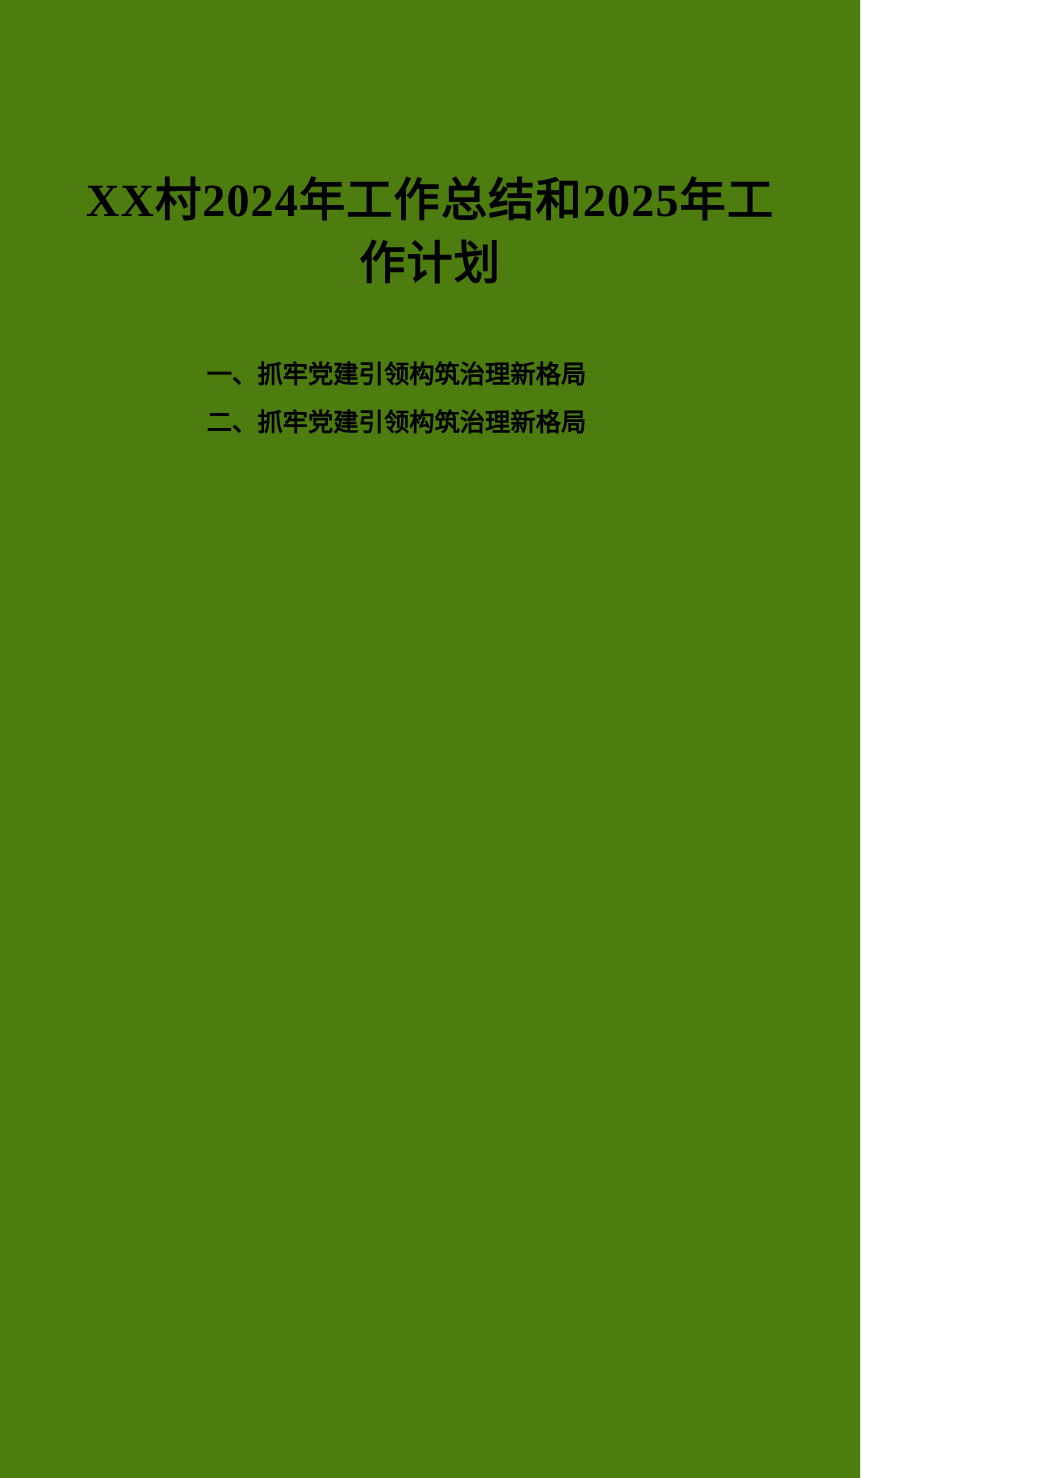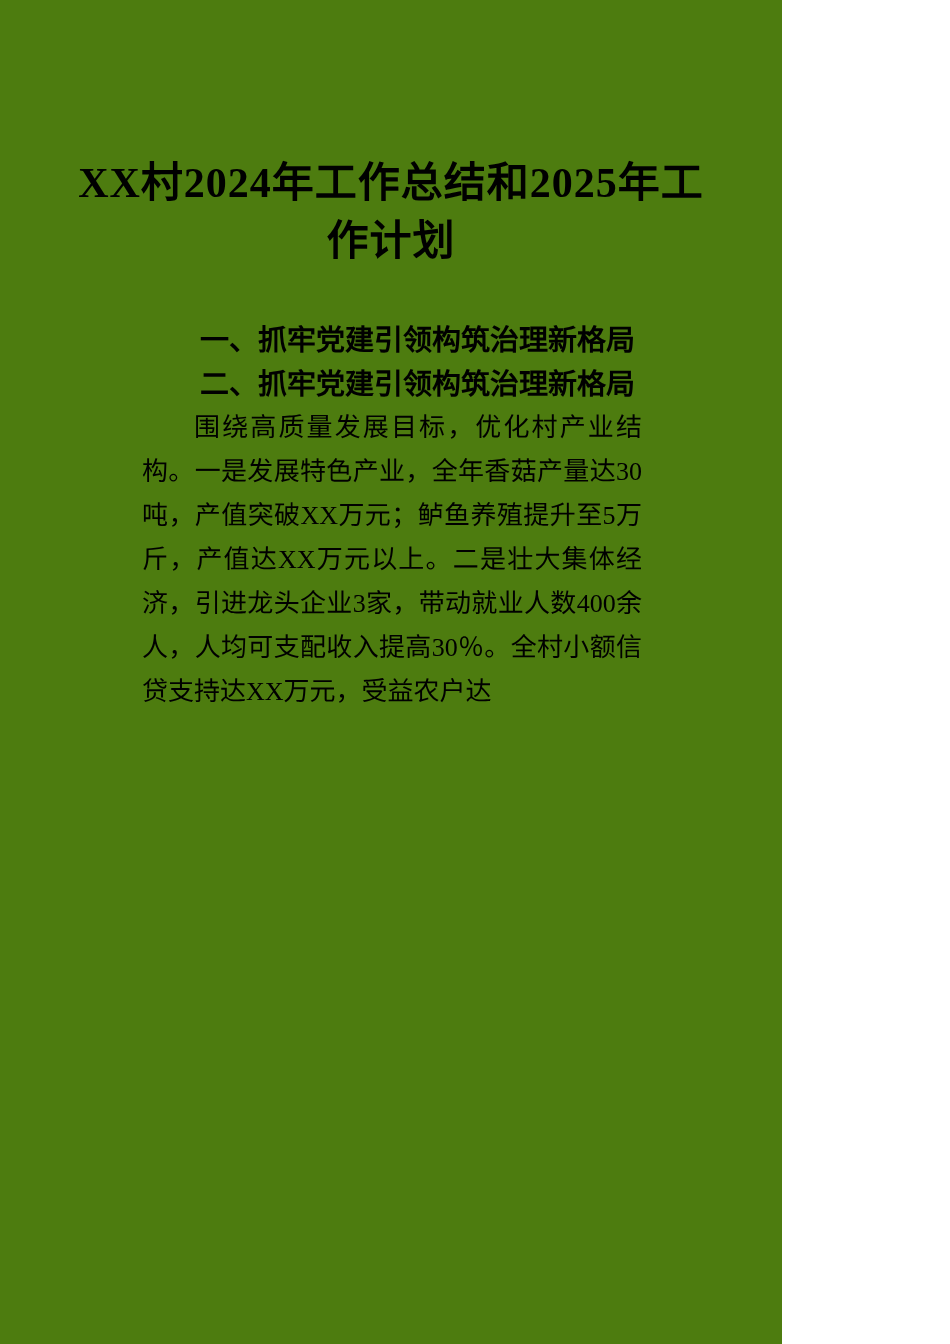--- a/index.html
+++ b/index.html
@@ -34,29 +34,28 @@
     text-justify: inter-ideograph;
   }
   .doc-para {
     margin: 0;
     text-indent: 2em;
   }
   .doc-heading {
     margin: 0;
     font-family: "Liberation Sans", "DejaVu Sans", sans-serif;
     font-weight: 700;
-    font-size: 29px;
+    font-size: 23px;
     line-height: 44px;
     text-indent: 2em;
     text-align: left;
   }
 </style>
 </head>
 <body>
 
 <div class="page">
   <h1 class="doc-title">XX村2024年工作总结和2025年工作计划</h1>
   <div class="doc-content">
     <h2 class="doc-heading">一、抓牢党建引领构筑治理新格局</h2>
     <h2 class="doc-heading">二、抓牢党建引领构筑治理新格局</h2>
-    <p class="doc-para">围绕高质量发展目标，优化村产业结构。一是发展特色产业，全年香菇产量达30吨，产值突破XX万元；鲈鱼养殖提升至5万斤，产值达XX万元以上。二是壮大集体经济，引进龙头企业3家，带动就业人数400余人，人均可支配收入提高30％。全村小额信贷支持达XX万元，受益农户达</p>
   </div>
 </div>
 
 </body></html>

